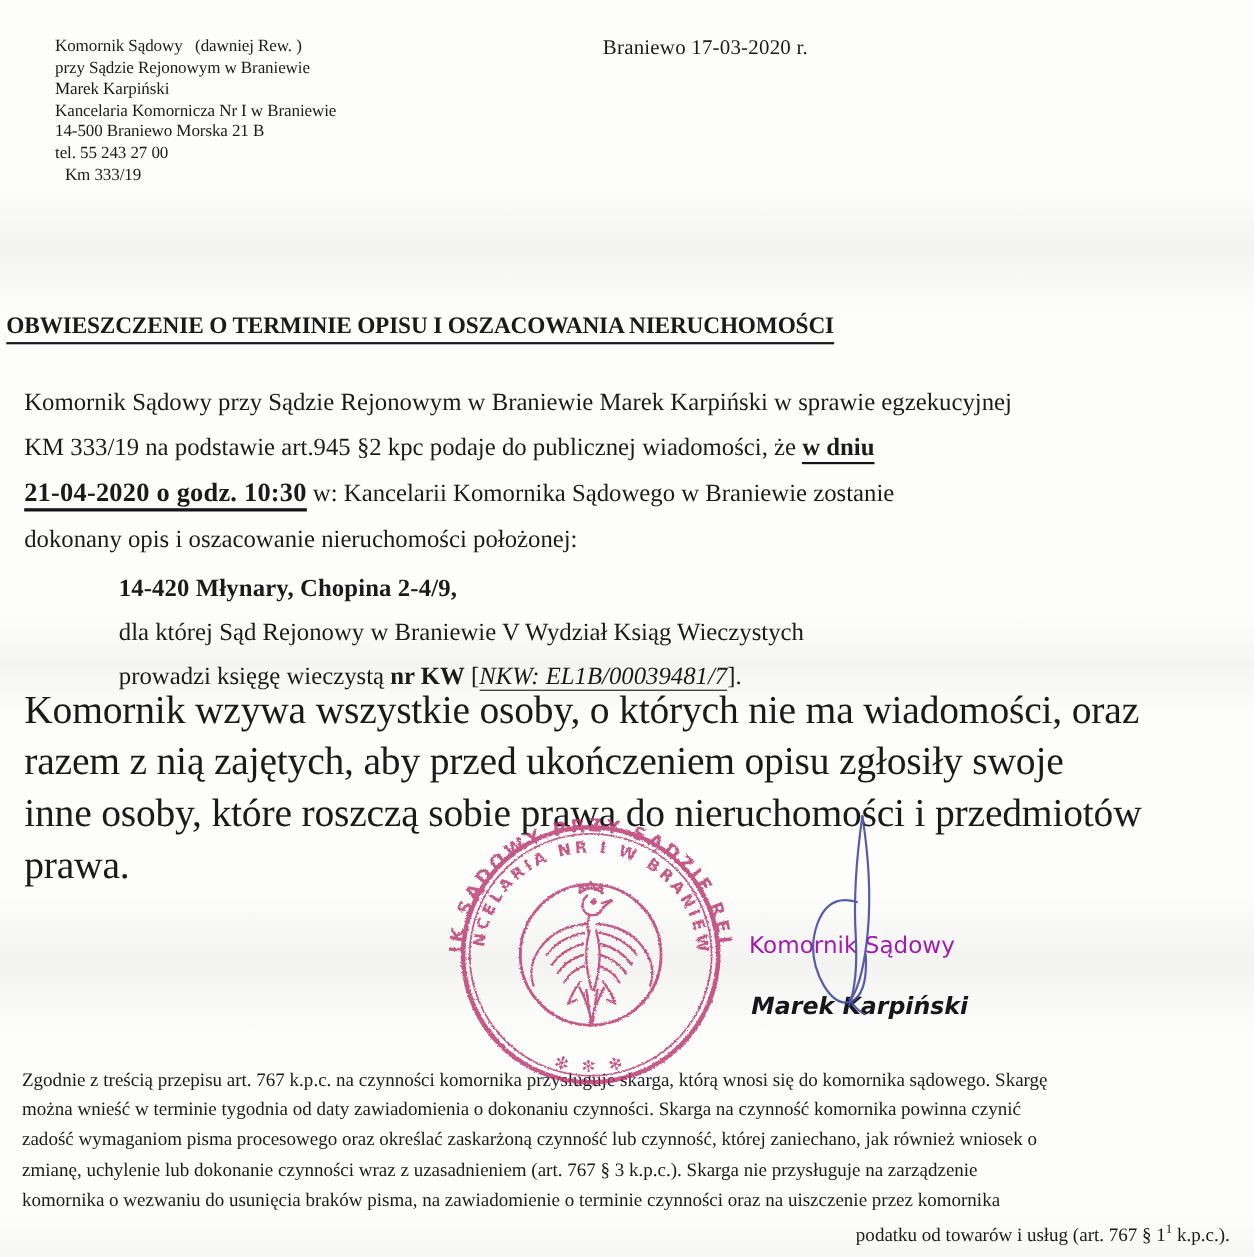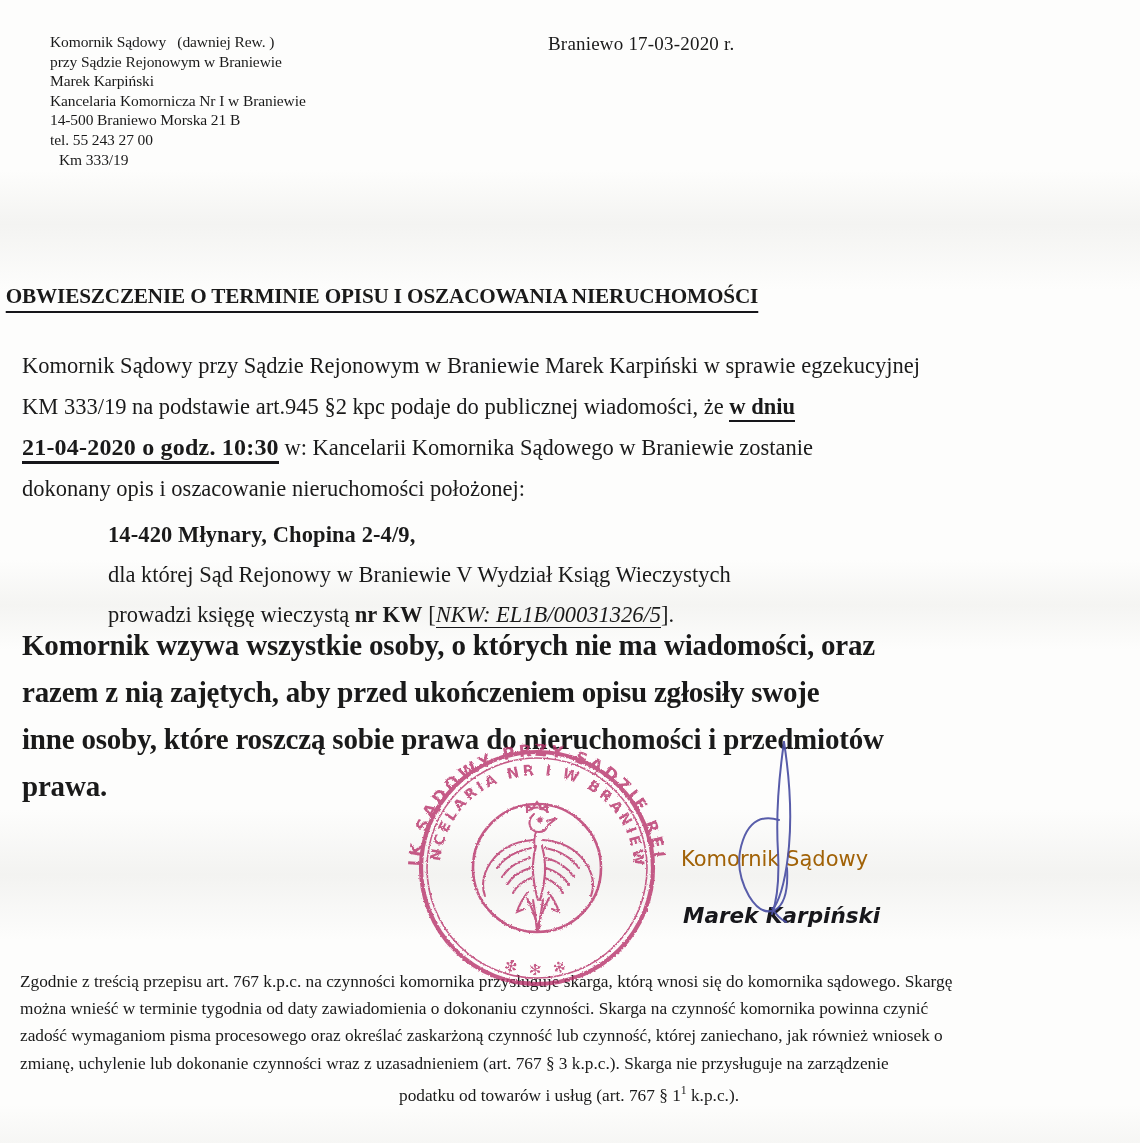--- a/index.html
+++ b/index.html
@@ -120,36 +120,36 @@
     border-bottom: 1.6px solid #16161a;
     padding-bottom: 0px;
   }
 
   
   .callout {
     position: absolute;
     left: 22px;
     width: 1098px;
     top: 622px;
-    font-size: 29px;
-    font-weight: bold;
+    font-size: 36px;
+    font-weight: normal;
     line-height: 47px;
     text-align: justify;
     letter-spacing: -0.2px;
   }
   .callout .lastline { text-align: left; }
 
   
   .sig-title {
     position: absolute;
     left: 681px;
     top: 847px;
     font-family: "DejaVu Sans", "Liberation Sans", sans-serif;
     font-size: 21px;
-    color: #a16207;
+    color: #a21caf;
   }
   .sig-name {
     position: absolute;
     left: 683px;
     top: 903px;
     font-family: "DejaVu Sans", "Liberation Sans", sans-serif;
     font-size: 21.5px;
     font-weight: bold;
     font-style: italic;
     color: #17171b;
@@ -158,21 +158,21 @@
   
   .footer {
     position: absolute;
     left: 20px;
     width: 1098px;
     top: 968px;
     font-size: 17.3px;
     line-height: 27.2px;
     text-align: justify;
   }
-  .footer .lastline { text-align: center; }
+  .footer .lastline { text-align: right; }
   .sup { font-size: 0.68em; vertical-align: super; }
 
   
   #stamp-layer, #pen-layer { position: absolute; inset: 0; pointer-events: none; }
 </style>
 </head>
 <body>
 
 <div id="page">
   <div class="scanband sb1"></div>
@@ -214,39 +214,40 @@
     </div>
     <div class="lastline">
       <span>dokonany opis i oszacowanie nieruchomości położonej:</span>
     </div>
   </div>
 
   <div class="prop">
     <div class="addr">14-420 Młynary, Chopina 2-4/9,</div>
     <div>dla której Sąd Rejonowy w Braniewie V Wydział Ksiąg Wieczystych</div>
     <div>
-      <span>prowadzi księgę wieczystą </span><span class="kwlabel">nr KW</span><span> [</span><span class="nkw">NKW: EL1B/00031326/5</span><span>].</span>
+      <span>prowadzi księgę wieczystą </span><span class="kwlabel">nr KW</span><span> [</span><span class="nkw">NKW: EL1B/00039481/7</span><span>].</span>
     </div>
   </div>
 
   <div class="callout">
     <div>Komornik wzywa wszystkie osoby, o których nie ma wiadomości, oraz</div>
     <div>razem z nią  zajętych, aby przed ukończeniem  opisu  zgłosiły swoje</div>
     <div>inne osoby, które roszczą sobie prawa do nieruchomości i przedmiotów</div>
     <div class="lastline">prawa.</div>
   </div>
 
   <div class="sig-title">Komornik Sądowy</div>
   <div class="sig-name">Marek Karpiński</div>
 
   <div class="footer">
     <div>Zgodnie z treścią przepisu art. 767 k.p.c. na czynności komornika przysługuje skarga, którą wnosi się do komornika sądowego. Skargę</div>
     <div>można wnieść w terminie tygodnia od daty zawiadomienia o dokonaniu czynności. Skarga na czynność komornika powinna czynić</div>
     <div>zadość wymaganiom pisma procesowego oraz określać zaskarżoną czynność lub czynność, której zaniechano, jak również wniosek o</div>
     <div>zmianę, uchylenie lub dokonanie czynności wraz z uzasadnieniem (art. 767 § 3 k.p.c.). Skarga nie przysługuje na zarządzenie</div>
+    <div>komornika o wezwaniu do usunięcia braków pisma, na zawiadomienie o terminie czynności oraz na uiszczenie przez komornika</div>
     <div class="lastline">
       <span>podatku od towarów i usług (art. 767 § 1</span><span class="sup">1</span><span> k.p.c.).</span>
     </div>
   </div>
 </div>
 
 <div id="stamp-layer">
   <svg width="1140" height="1143" viewBox="0 0 1140 1143">
     <defs>
       <path id="arcOuter" d="M 420,868 A 117,112 0 0 1 654,868"></path>

